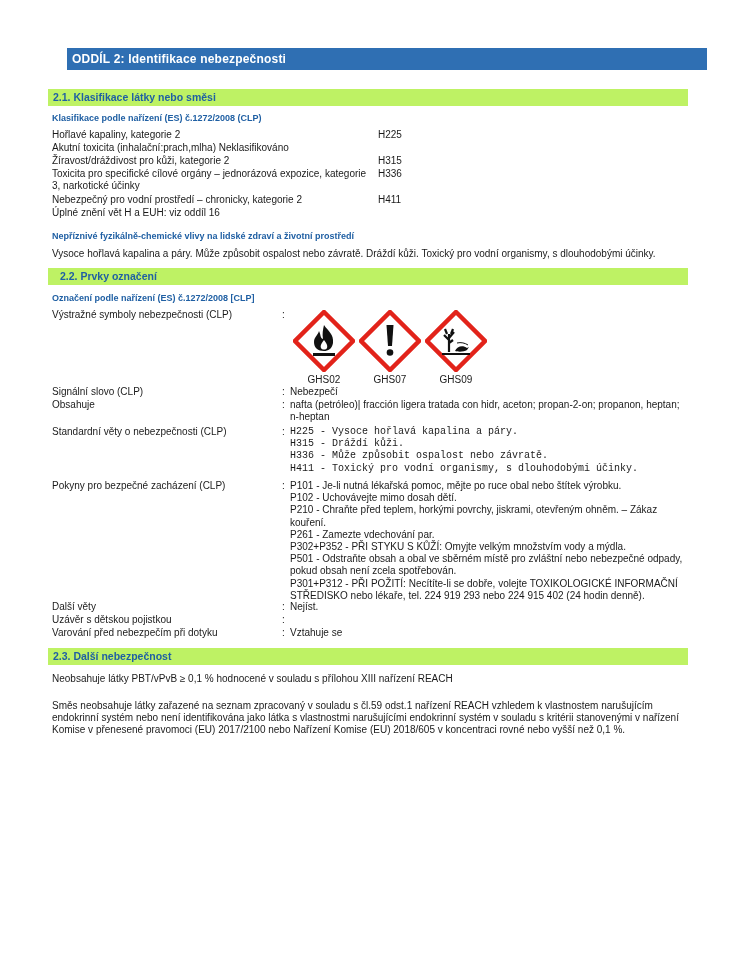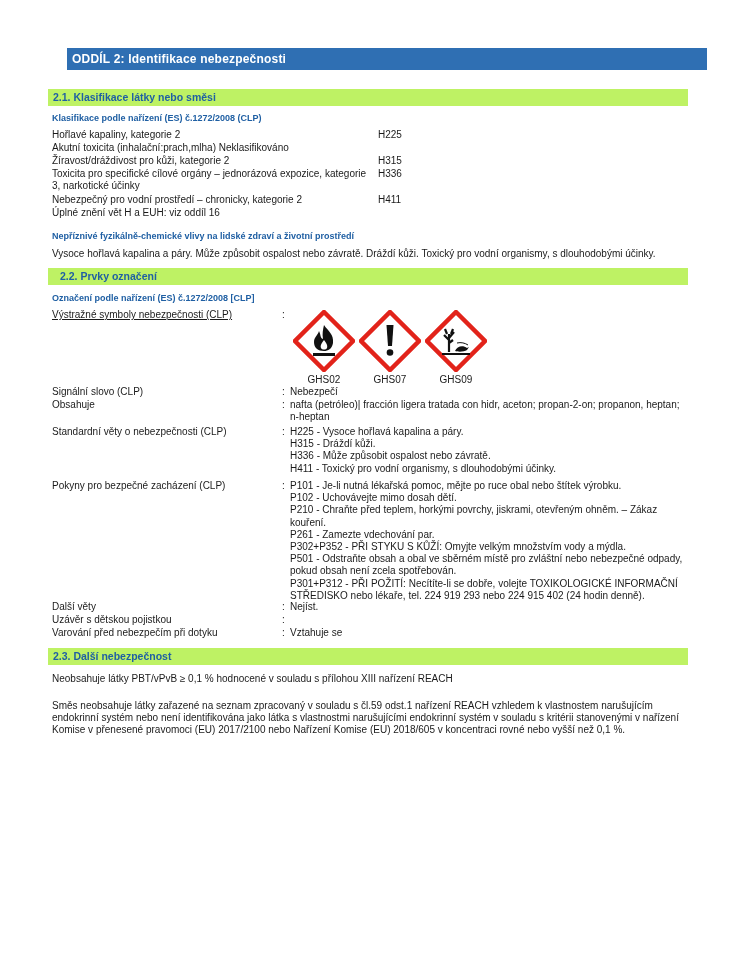--- a/index.html
+++ b/index.html
@@ -55,21 +55,21 @@
     <span class="cls-code">H411</span>
   </div>
   <div class="row txt" style="top:207px;">Úplné znění vět H a EUH: viz oddíl 16</div>
 
   <div class="subhead" style="top:231px;">Nepříznivé fyzikálně-chemické vlivy na lidské zdraví a životní prostředí</div>
   <div class="row txt" style="top:248px;">Vysoce hořlavá kapalina a páry. Může způsobit ospalost nebo závratě. Dráždí kůži. Toxický pro vodní organismy, s dlouhodobými účinky.</div>
 
   <div class="bar-sub" style="top:268px;padding-left:12px;">2.2. Prvky označení</div>
   <div class="subhead" style="top:293px;">Označení podle nařízení (ES) č.1272/2008 [CLP]</div>
 
-  <div class="lbl txt" style="top:309px;text-decoration:underline;">Výstražné symboly nebezpečnosti (CLP)</div>
+  <div class="lbl txt" style="top:309px;">Výstražné symboly nebezpečnosti (CLP)</div>
   <div class="colon txt" style="top:309px;">:</div>
 
   <div class="picto" style="left:245px;">
     <svg width="62" height="62" viewBox="0 0 62 62">
       <polygon points="31,2 60,31 31,60 2,31" fill="#fff" stroke="#e2231a" stroke-width="4.5"></polygon>
       <path d="M31 15 C 35 21, 41 24, 40 33 C 39 39, 35 41, 31 41 C 25 41, 21 38, 21 32 C 21 27, 25 25, 26 21 C 28 25, 27 28, 30 29 C 29 24, 30 19, 31 15 Z" fill="#111"></path>
       <path d="M31 30 C 33 33, 35 35, 34 38 C 33 40, 29 40, 28 38 C 27 35, 29 33, 31 30 Z" fill="#fff"></path>
       <rect x="20" y="43" width="22" height="3" fill="#111"></rect>
     </svg>
     <div class="cap">GHS02</div>
@@ -96,21 +96,21 @@
   <div class="lbl txt" style="top:386px;">Signální slovo (CLP)</div>
   <div class="colon txt" style="top:386px;">:</div>
   <div class="val txt" style="top:386px;">Nebezpečí</div>
 
   <div class="lbl txt" style="top:399px;">Obsahuje</div>
   <div class="colon txt" style="top:399px;">:</div>
   <div class="val txt" style="top:399px;">nafta (petróleo)| fracción ligera tratada con hidr, aceton; propan-2-on; propanon, heptan; n-heptan</div>
 
   <div class="lbl txt" style="top:426px;">Standardní věty o nebezpečnosti (CLP)</div>
   <div class="colon txt" style="top:426px;">:</div>
-  <div class="val txt" style="top:426px;">
+  <div class="val txt" style="top:426px;font-family:Liberation Mono, monospace;">
     <div>H225 - Vysoce hořlavá kapalina a páry.</div>
     <div>H315 - Dráždí kůži.</div>
     <div>H336 - Může způsobit ospalost nebo závratě.</div>
     <div>H411 - Toxický pro vodní organismy, s dlouhodobými účinky.</div>
   </div>
 
   <div class="lbl txt" style="top:480px;">Pokyny pro bezpečné zacházení (CLP)</div>
   <div class="colon txt" style="top:480px;">:</div>
   <div class="val txt" style="top:480px;">
     <div>P101 - Je-li nutná lékařská pomoc, mějte po ruce obal nebo štítek výrobku.</div>

